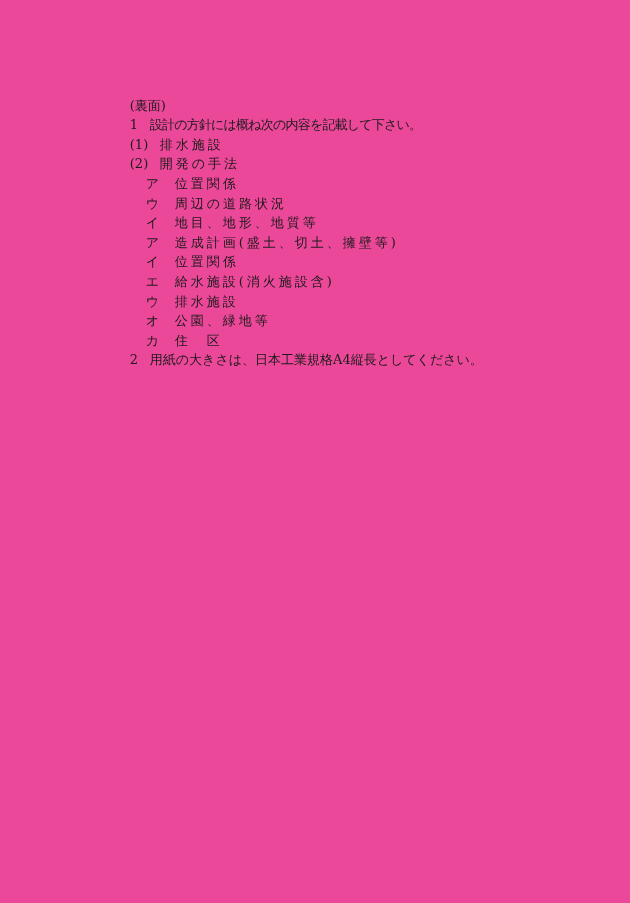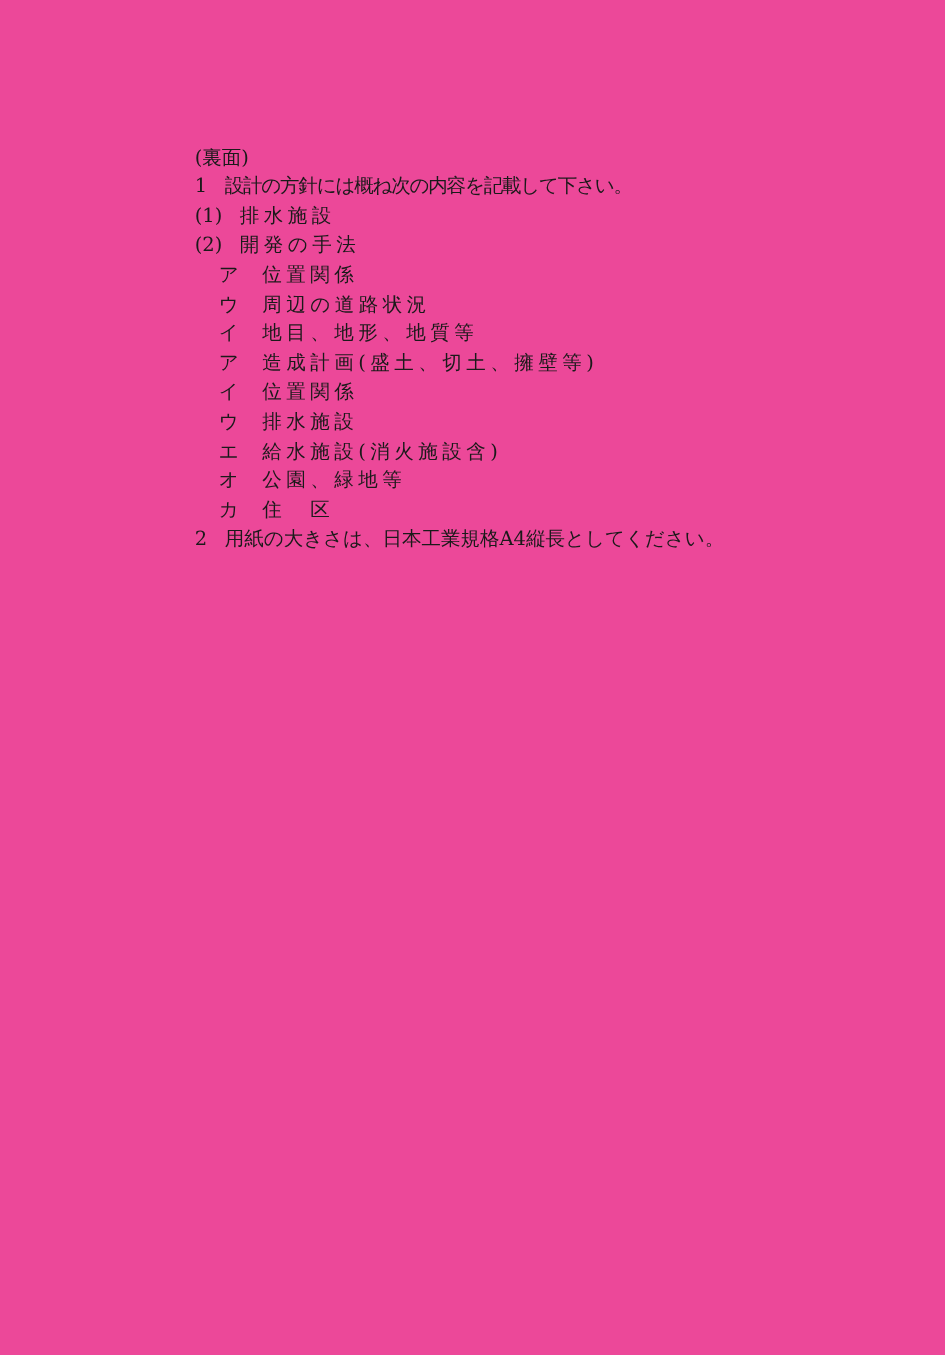--- a/index.html
+++ b/index.html
@@ -78,25 +78,25 @@
 
     <div class="line">
       <span class="marker m-kana">ア</span><span class="txt">造成計画(盛土、切土、擁壁等)</span>
     </div>
 
     <div class="line">
       <span class="marker m-kana">イ</span><span class="txt">位置関係</span>
     </div>
 
     <div class="line">
-      <span class="marker m-kana">ウ</span><span class="txt">排水施設</span>
+      <span class="marker m-kana">エ</span><span class="txt">給水施設(消火施設含)</span>
     </div>
 
     <div class="line">
-      <span class="marker m-kana">エ</span><span class="txt">給水施設(消火施設含)</span>
+      <span class="marker m-kana">ウ</span><span class="txt">排水施設</span>
     </div>
 
     <div class="line">
       <span class="marker m-kana">オ</span><span class="txt">公園、緑地等</span>
     </div>
 
     <div class="line">
       <span class="marker m-kana">カ</span><span class="txt">住　区</span>
     </div>
 

